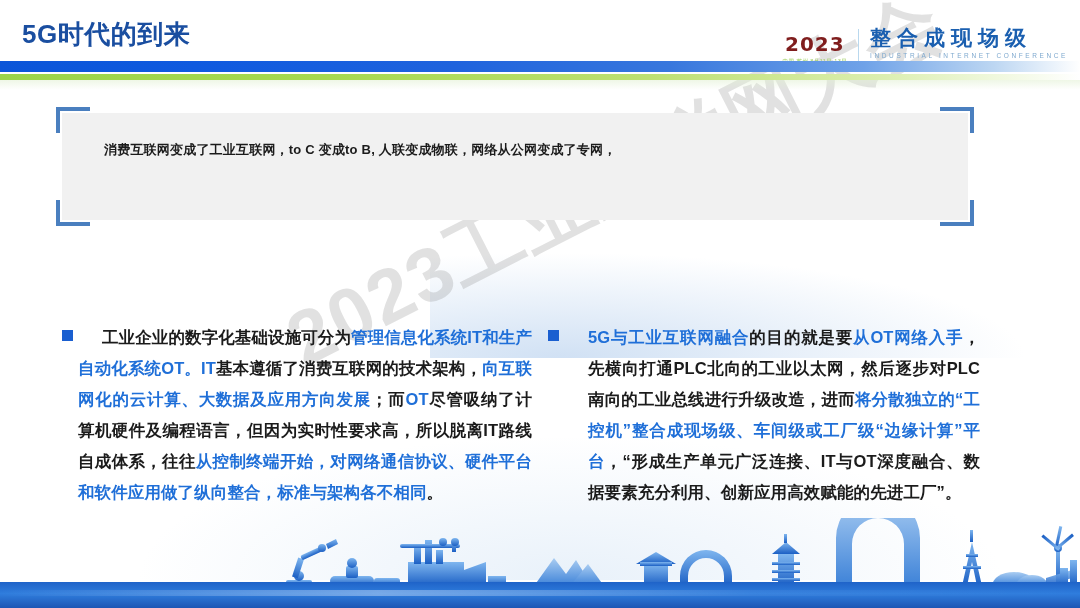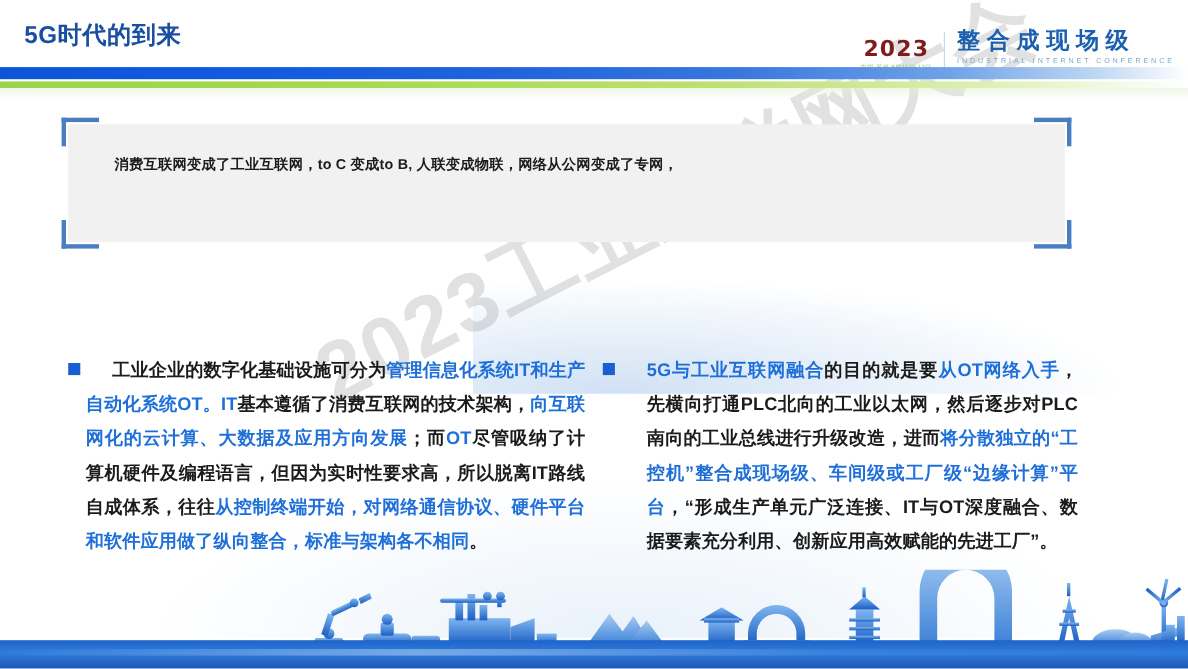--- a/index.html
+++ b/index.html
@@ -22,21 +22,21 @@
   #header {
     position: absolute;
     left: 0; top: 0;
     width: 1080px;
     height: 88px;
   }
   #slide-title {
     position: absolute;
     left: 22px;
     top: 17px;
-    font-size: 22px;
+    font-size: 26px;
     font-weight: 700;
     color: #1a4ea0;
     letter-spacing: 0.5px;
     white-space: nowrap;
   }
   #bar-blue {
     position: absolute;
     left: 0;
     top: 61px;
     width: 1080px;

